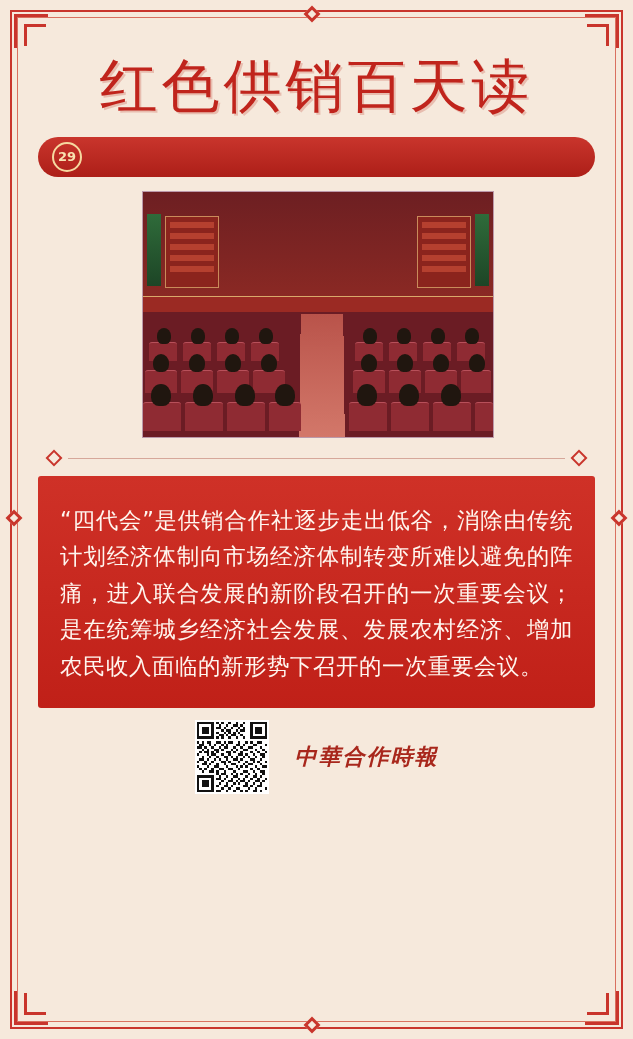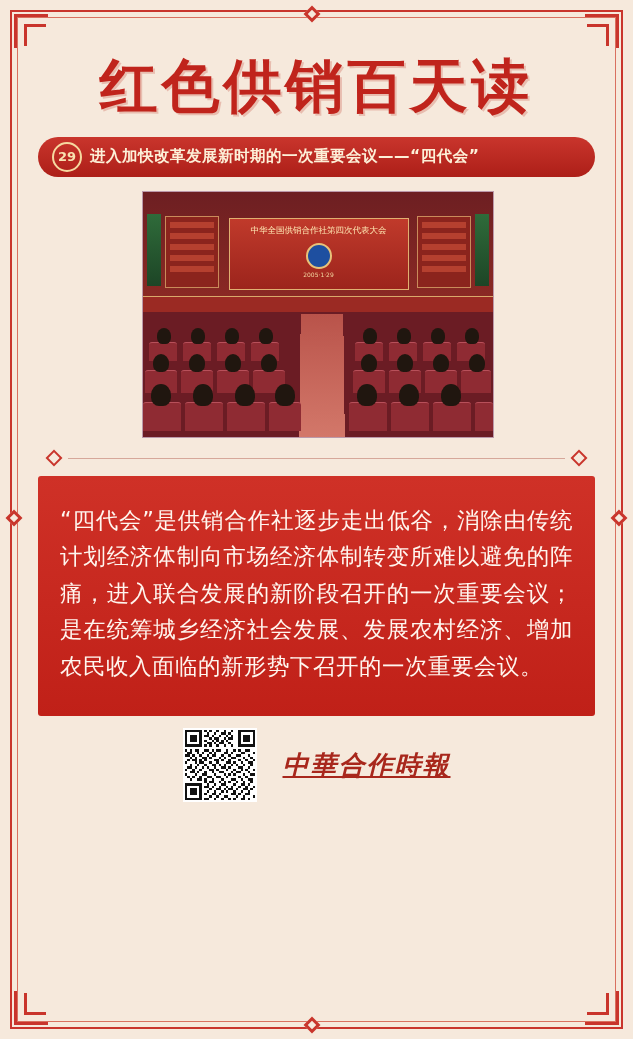--- a/index.html
+++ b/index.html
@@ -82,21 +82,21 @@
     right: 28px;
     top: 28px;
     bottom: 28px;
   }
 
   .main-title {
     text-align: center;
     margin-top: 28px;
     color: #c0241c;
     font-family: "DejaVu Sans", sans-serif;
-    font-weight: bold;
+    font-weight: normal;
     font-size: 58px;
     letter-spacing: 4px;
     line-height: 1.05;
     text-shadow: 2px 2px 0 rgba(180,30,20,0.22);
   }
 
   .subtitle-bar {
     position: relative;
     margin: 20px 10px 0 10px;
     background: linear-gradient(180deg, #c9352c 0%, #ad1f18 100%);
@@ -237,21 +237,21 @@
     box-sizing: border-box;
   }
   .red-panel p {
     margin: 0 0 18px 0;
     font-size: 22.5px;
     line-height: 1.62;
     letter-spacing: 0.5px;
     text-align: justify;
     font-family: "DejaVu Sans", sans-serif;
   }
-  .red-panel p:last-child { margin-bottom: 8px; }
+  .red-panel p:last-child { margin-bottom: 0; }
   .indent { text-indent: 0; }
 
   .footnote {
     display: flex;
     align-items: center;
     justify-content: flex-end;
     margin: 18px 24px 0 0;
     color: #8a2a1e;
     font-size: 15px;
     font-family: "DejaVu Sans", sans-serif;
@@ -270,26 +270,25 @@
   }
   .qr {
     width: 74px; height: 74px;
     background: #ffffff;
     padding: 2px;
     box-sizing: border-box;
   }
   .qr svg { display: block; }
   .brand {
     color: #a8271c;
-    font-size: 26px;
+    font-size: 22px;
     font-weight: bold;
     letter-spacing: 2px;
     font-family: "DejaVu Serif", serif;
     font-style: italic;
-    text-decoration: underline;
   }
 </style>
 </head>
 <body>
 
 <div class="poster">
 
   <div class="frame-outer"></div>
   <div class="frame-inner"></div>
 
@@ -322,21 +321,20 @@
   <div class="edge-mark" style="left:306px; bottom:8px;"></div>
   <div class="edge-mark" style="left:8px; top:512px;"></div>
   <div class="edge-mark" style="right:8px; top:512px;"></div>
 
   <div class="content">
 
     <div class="main-title">红色供销百天读</div>
 
     <div class="subtitle-bar">
       <div class="badge-num">29</div>
-      <div class="subtitle-text">进入加快改革发展新时期的一次重要会议——“四代会”</div>
     </div>
 
     <div class="photo-wrap">
       <div class="photo">
         <div class="ph-backwall"></div>
         <div class="ph-greenL"></div>
         <div class="ph-greenR"></div>
         <div class="ph-sidepanel left">
             <i></i>
             <i></i>
@@ -344,25 +342,20 @@
             <i></i>
             <i></i>
           </div>
         <div class="ph-sidepanel right">
             <i></i>
             <i></i>
             <i></i>
             <i></i>
             <i></i>
           </div>
-        <div class="ph-screen">
-          <div>中华全国供销合作社第四次代表大会</div>
-          <div class="ph-emblem"></div>
-          <div class="ph-emblem-cap">2005·1·29</div>
-        </div>
         <div class="ph-stage"></div>
         <div class="ph-floor"></div>
         <div class="ph-aisle"></div>
 
         <div>
           <div class="seat" style="left:6px;  top:150px; width:28px; height:18px;"></div>
           <div class="seat" style="left:40px; top:150px; width:28px; height:18px;"></div>
           <div class="seat" style="left:74px; top:150px; width:28px; height:18px;"></div>
           <div class="seat" style="left:108px;top:150px; width:28px; height:18px;"></div>
           <div class="seat" style="left:212px;top:150px; width:28px; height:18px;"></div>

